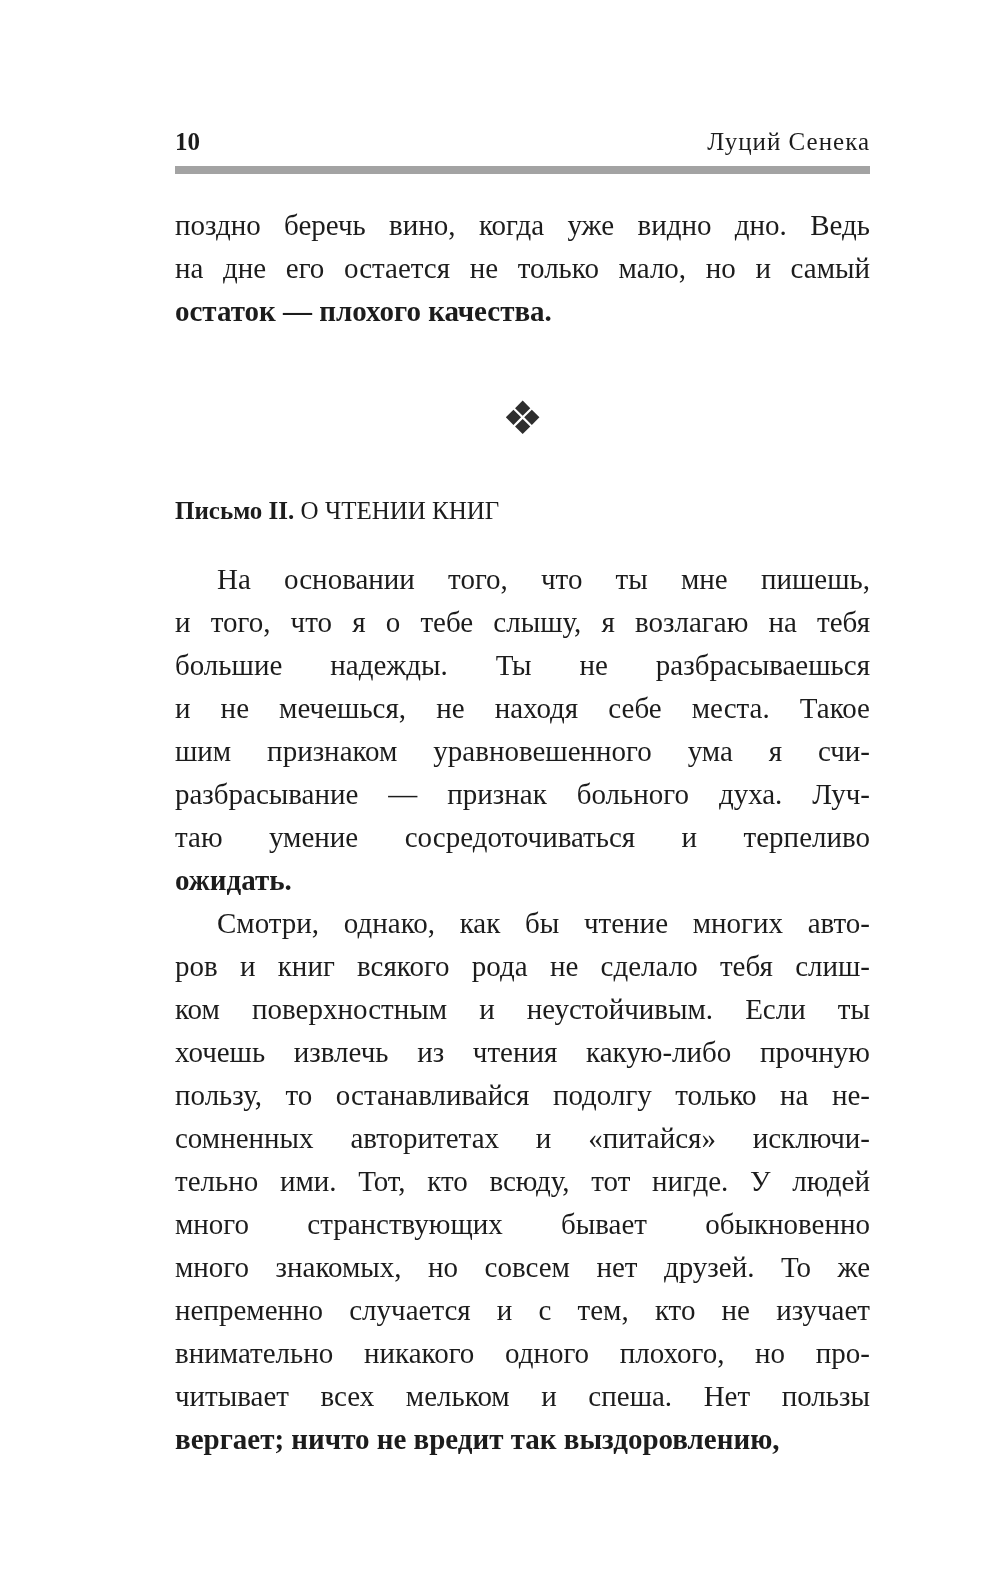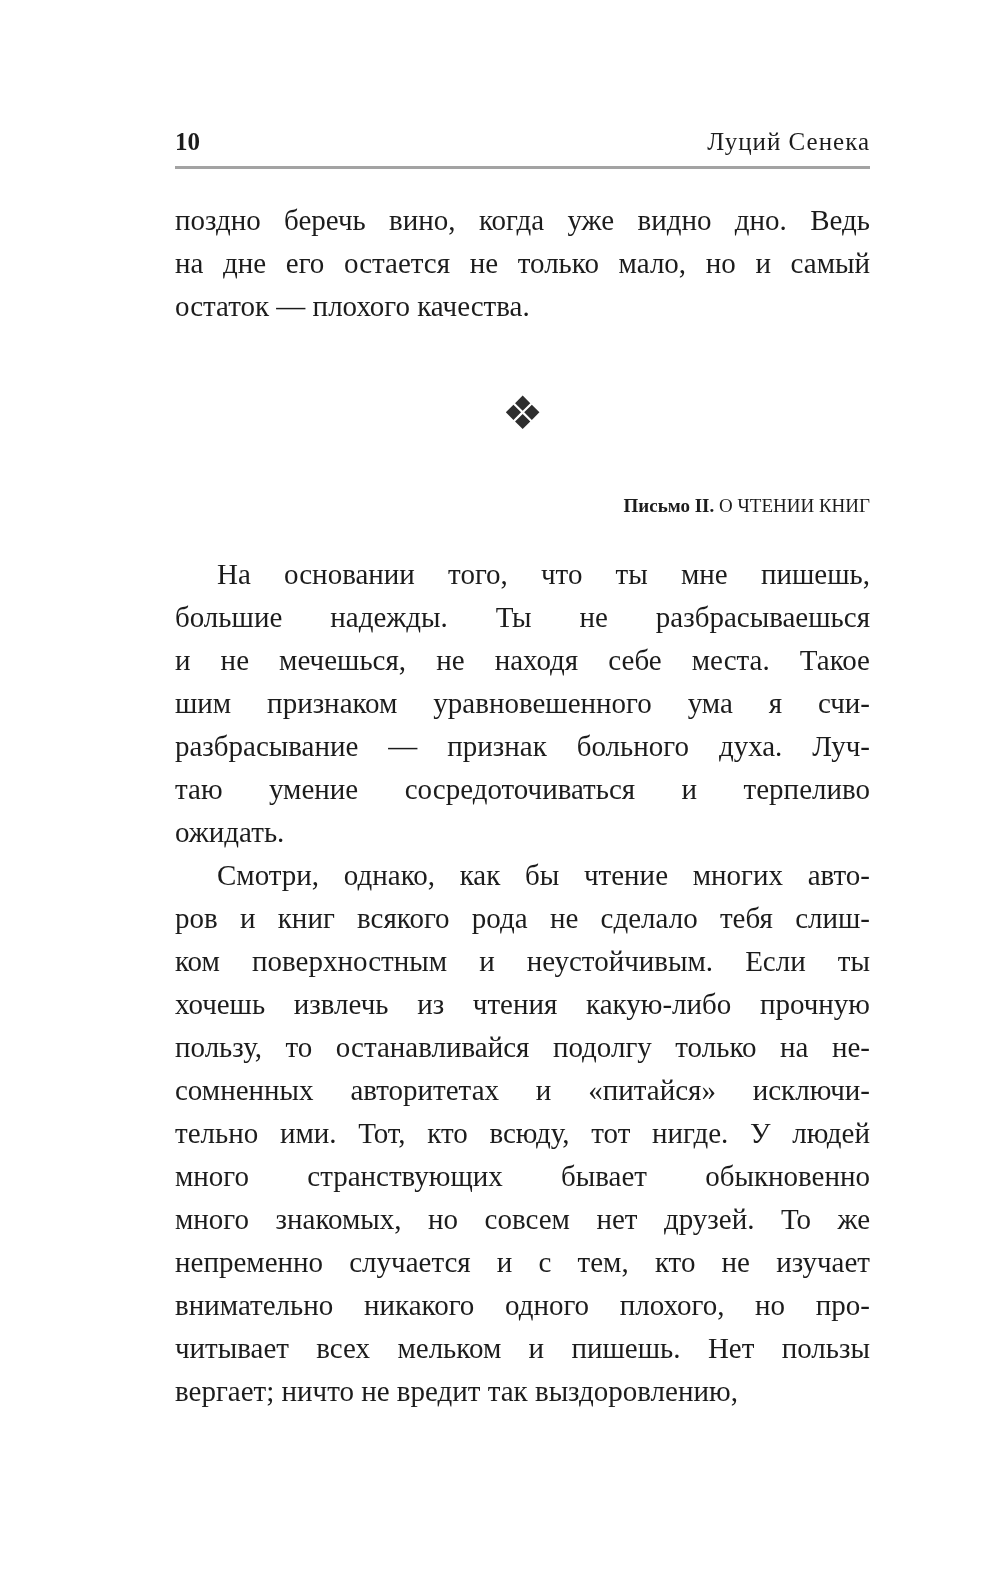--- a/index.html
+++ b/index.html
@@ -19,59 +19,60 @@
     width: 695px;
     margin-left: 175px;
     padding-top: 128px;
   }
   .running-header {
     display: flex;
     justify-content: space-between;
     align-items: baseline;
     font-size: 25px;
     padding-bottom: 10px;
-    border-bottom: 3px solid #a3a3a3;
+    border-bottom: 8px solid #a3a3a3;
   }
   .page-number {
     font-weight: bold;
   }
   .running-title {
     letter-spacing: 1px;
   }
   .paragraph {
     margin: 0;
   }
   .line {
     font-size: 29px;
     line-height: 43px;
     text-align: justify;
     text-align-last: justify;
     white-space: normal;
   }
   .line.last {
     text-align-last: left;
+    font-weight: bold;
   }
   .line.indent {
     text-indent: 42px;
   }
   .first-block {
     margin-top: 30px;
   }
   .ornament {
     margin-top: 60px;
     text-align: center;
     font-family: "DejaVu Sans", sans-serif;
     font-size: 46px;
     line-height: 50px;
     color: #2e2e2e;
   }
   .letter-heading {
     margin-top: 46px;
-    text-align: right;
-    font-size: 19px;
+    text-align: left;
+    font-size: 25px;
     line-height: 43px;
   }
   .letter-heading .prefix {
     font-weight: bold;
   }
   .body-text {
     margin-top: 26px;
   }
 </style>
 </head>
@@ -93,37 +94,38 @@
   <div class="ornament">❖</div>
 
   <div class="letter-heading">
     <span class="prefix">Письмо II.</span>
     <span class="title">О ЧТЕНИИ КНИГ</span>
   </div>
 
   <div class="body-text">
       <div class="paragraph">
         <div class="line indent">На основании того, что ты мне пишешь,</div>
+        <div class="line">и того, что я о тебе слышу, я возлагаю на тебя</div>
         <div class="line">большие надежды. Ты не разбрасываешься</div>
         <div class="line">и не мечешься, не находя себе места. Такое</div>
         <div class="line">шим признаком уравновешенного ума я счи-</div>
         <div class="line">разбрасывание — признак больного духа. Луч-</div>
         <div class="line">таю умение сосредоточиваться и терпеливо</div>
         <div class="line last">ожидать.</div>
       </div>
       <div class="paragraph">
         <div class="line indent">Смотри, однако, как бы чтение многих авто-</div>
         <div class="line">ров и книг всякого рода не сделало тебя слиш-</div>
         <div class="line">ком поверхностным и неустойчивым. Если ты</div>
         <div class="line">хочешь извлечь из чтения какую-либо прочную</div>
         <div class="line">пользу, то останавливайся подолгу только на не-</div>
         <div class="line">сомненных авторитетах и «питайся» исключи-</div>
         <div class="line">тельно ими. Тот, кто всюду, тот нигде. У людей</div>
         <div class="line">много странствующих бывает обыкновенно</div>
         <div class="line">много знакомых, но совсем нет друзей. То же</div>
         <div class="line">непременно случается и с тем, кто не изучает</div>
         <div class="line">внимательно никакого одного плохого, но про-</div>
-        <div class="line">читывает всех мельком и пишешь. Нет пользы</div>
+        <div class="line">читывает всех мельком и спеша. Нет пользы</div>
         <div class="line last">вергает; ничто не вредит так выздоровлению,</div>
       </div>
     </div>
 
 </div>
 
 </body></html>

